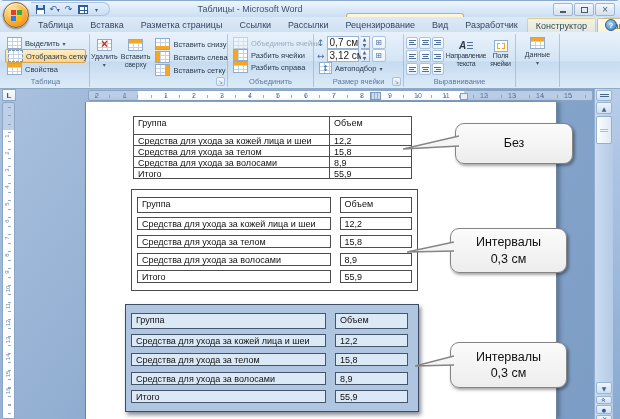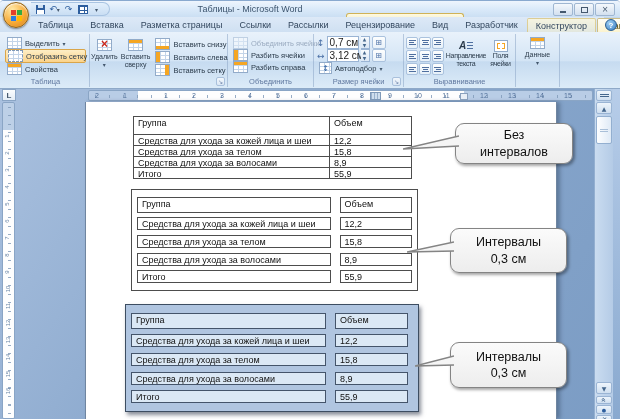--- a/index.html
+++ b/index.html
@@ -557,21 +557,20 @@
           <div class="spc c2">55,9</div>
         </div>
       </div>
 
     <svg class="tail tail1" width="56" height="22">
       <polygon points="0,16 56,3 56,13" fill="#f5f5f5"></polygon>
       <polyline points="56,3 0,16 56,13" fill="none" stroke="#848484" stroke-width="1.5"></polyline>
     </svg>
     <div class="callout co1" id="co1">
         <div class="cl-line">Без</div>
-        <div class="cl-line">интервалов</div>
       </div>
 
     <svg class="tail tail2" width="47" height="20">
       <polygon points="0,13 47,3 47,12" fill="#f5f5f5"></polygon>
       <polyline points="47,3 0,13 47,12" fill="none" stroke="#848484" stroke-width="1.5"></polyline>
     </svg>
     <div class="callout co2" id="co2">
         <div class="cl-line">Интервалы</div>
         <div class="cl-line">0,3 см</div>
       </div>

